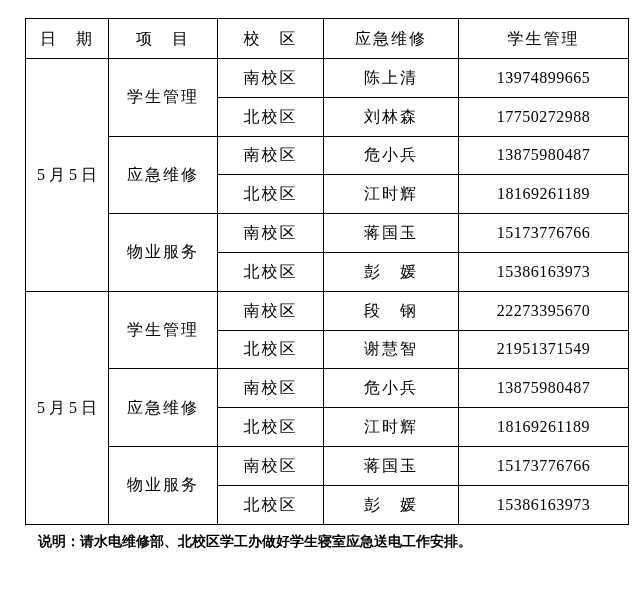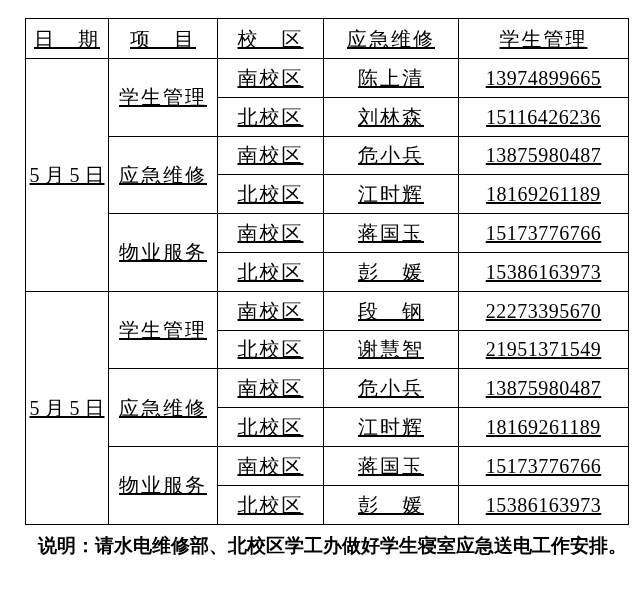--- a/index.html
+++ b/index.html
@@ -25,25 +25,24 @@
     table-layout: fixed;
     width: 603px;
   }
   table.duty th,
   table.duty td {
     border: 1px solid #000000;
     text-align: center;
     vertical-align: middle;
     padding: 0;
     font-weight: normal;
-    font-size: 20px;
+    font-size: 16px;
     line-height: 1;
     white-space: pre;
     overflow: hidden;
-    text-decoration: underline;
   }
   table.duty th {
     letter-spacing: 2px;
   }
   table.duty td.campus-cell,
   table.duty td.person-cell,
   table.duty td.project-cell {
     letter-spacing: 2px;
   }
   thead tr { height: 40px; }
@@ -52,21 +51,21 @@
     font-size: 15.5px;
     letter-spacing: 0.5px;
     margin-top: 20px;
   }
   .note {
     position: absolute;
     left: 38px;
     top: 533px;
     margin: 0;
     font-weight: bold;
-    font-size: 19px;
+    font-size: 14px;
     white-space: pre;
     text-align: right;
   }
 </style>
 </head>
 <body>
 
 <div class="page">
   <table class="duty">
     <colgroup>
@@ -89,21 +88,21 @@
         <tr>
           <td class="date-cell" rowspan="6">5 月 5 日</td>
           <td class="project-cell" rowspan="2">学生管理</td>
           <td class="campus-cell">南校区</td>
           <td class="person-cell">陈上清</td>
           <td class="phone-cell phone">13974899665</td>
         </tr>
         <tr>
           <td class="campus-cell">北校区</td>
           <td class="person-cell">刘林森</td>
-          <td class="phone-cell phone">15116426236</td>
+          <td class="phone-cell phone">17750272988</td>
         </tr>
         <tr>
           <td class="project-cell" rowspan="2">应急维修</td>
           <td class="campus-cell">南校区</td>
           <td class="person-cell">危小兵</td>
           <td class="phone-cell phone">13875980487</td>
         </tr>
         <tr>
           <td class="campus-cell">北校区</td>
           <td class="person-cell">江时辉</td>

